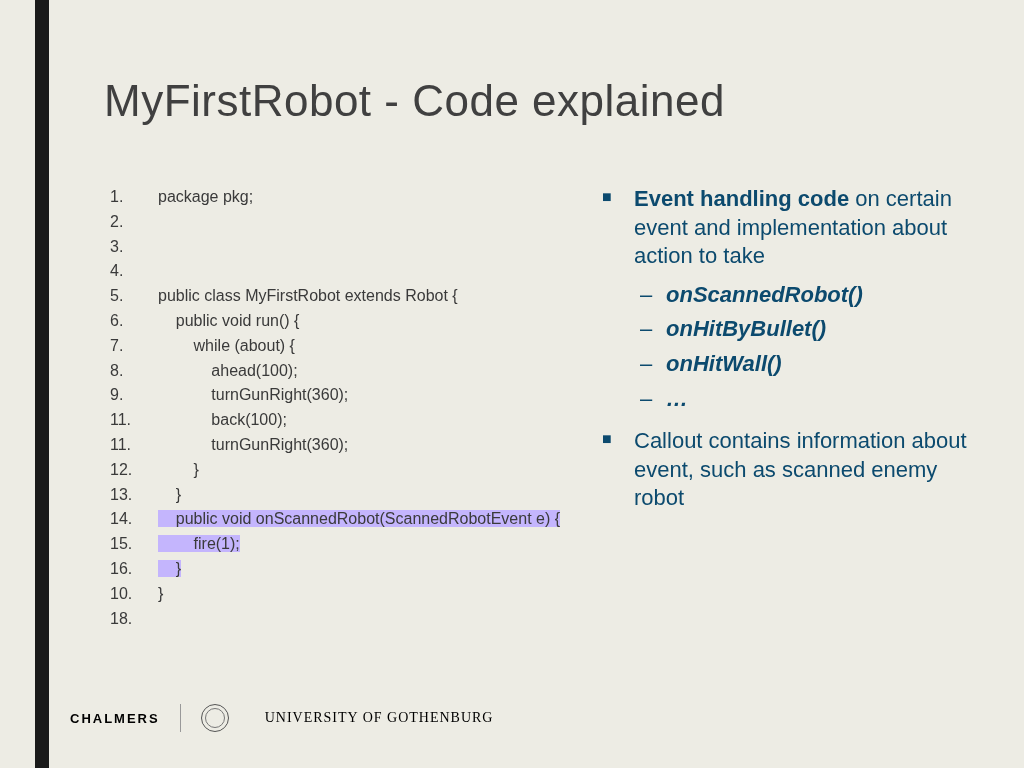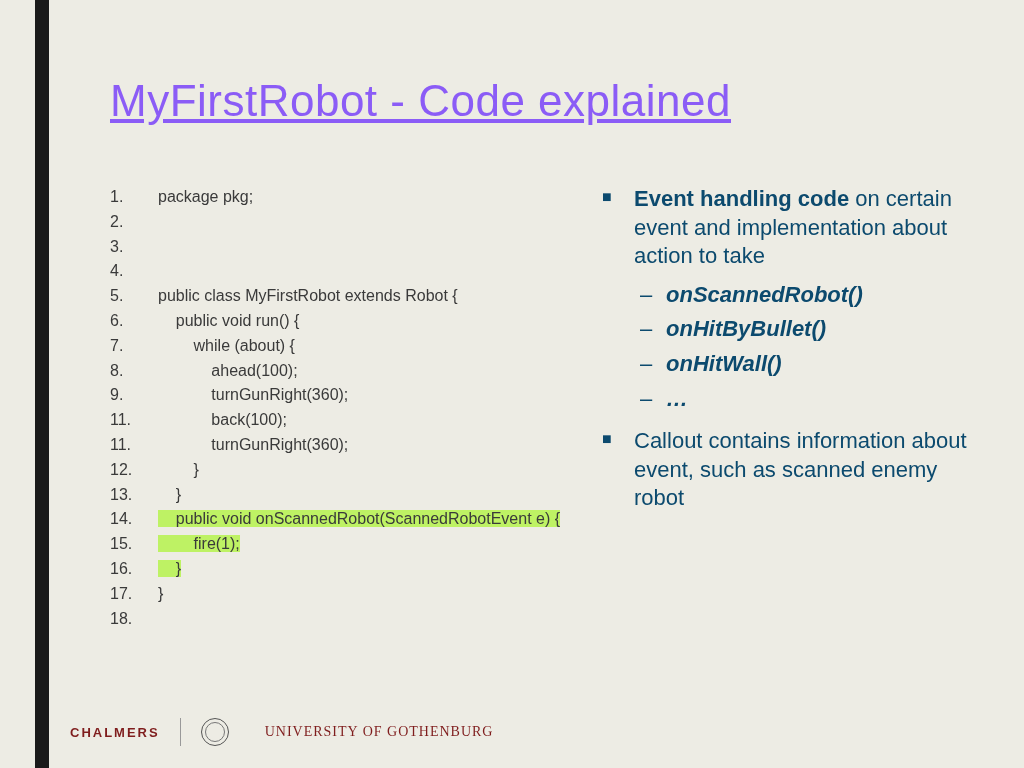--- a/index.html
+++ b/index.html
@@ -15,27 +15,26 @@
   .left-bar {
     position: absolute;
     left: 35px;
     top: 0;
     width: 14px;
     height: 100%;
     background: #1a1a1a;
   }
   .title {
     position: absolute;
-    left: 110px;
+    left: 104px;
     top: 76px;
     font-size: 44px;
     font-weight: 400;
-    color: #8b5cf6;
+    color: #404040;
     letter-spacing: 0.5px;
-    text-decoration: underline;
   }
   .content {
     position: absolute;
     left: 110px;
     top: 185px;
     right: 50px;
     bottom: 80px;
     display: flex;
   }
   .code-col {
@@ -49,21 +48,21 @@
     white-space: pre;
   }
   .ln {
     width: 48px;
     text-align: left;
   }
   .code-txt {
     flex: 1;
   }
   .hl {
-    background: #bef264;
+    background: #c4b5fd;
   }
   .bullet-col {
     flex: 1;
     font-size: 22px;
     color: #0c4a6e;
     line-height: 1.3;
     padding-left: 20px;
   }
   ul.top { list-style: none; }
   ul.top > li { position: relative; padding-left: 34px; margin-bottom: 14px; }
@@ -81,25 +80,25 @@
     position: absolute;
     left: 6px;
     top: 0;
     font-style: normal;
     font-weight: normal;
   }
   .bold { font-weight: bold; }
   .footer {
     position: absolute;
     left: 70px;
-    bottom: 22px;
+    bottom: 36px;
     display: flex;
     align-items: center;
     gap: 20px;
-    color: #7f1d1d;
+    color: #000000;
   }
   .chalmers {
     font-weight: bold;
     font-size: 13px;
     letter-spacing: 2px;
   }
   .sep-v {
     width: 1px;
     height: 28px;
     background: #999;
@@ -144,21 +143,21 @@
       <div class="code-line"><span class="ln">7.</span><span class="code-txt">        while (about) {</span></div>
       <div class="code-line"><span class="ln">8.</span><span class="code-txt">            ahead(100);</span></div>
       <div class="code-line"><span class="ln">9.</span><span class="code-txt">            turnGunRight(360);</span></div>
       <div class="code-line"><span class="ln">11.</span><span class="code-txt">            back(100);</span></div>
       <div class="code-line"><span class="ln">11.</span><span class="code-txt">            turnGunRight(360);</span></div>
       <div class="code-line"><span class="ln">12.</span><span class="code-txt">        }</span></div>
       <div class="code-line"><span class="ln">13.</span><span class="code-txt">    }</span></div>
       <div class="code-line"><span class="ln">14.</span><span class="code-txt"><span class="hl">    public void onScannedRobot(ScannedRobotEvent e) {</span></span></div>
       <div class="code-line"><span class="ln">15.</span><span class="code-txt"><span class="hl">        fire(1);</span></span></div>
       <div class="code-line"><span class="ln">16.</span><span class="code-txt"><span class="hl">    }</span></span></div>
-      <div class="code-line"><span class="ln">17.</span><span class="code-txt">}</span></div>
+      <div class="code-line"><span class="ln">10.</span><span class="code-txt">}</span></div>
       <div class="code-line"><span class="ln">18.</span><span class="code-txt"></span></div>
     </div>
 
   <div class="bullet-col">
     <ul class="top">
       <li>
         <span class="bold">Event handling code</span><span> on certain event and implementation about action to take</span>
         <ul class="sub" id="sub-list">
             <li>onScannedRobot()</li>
             <li>onHitByBullet()</li>

